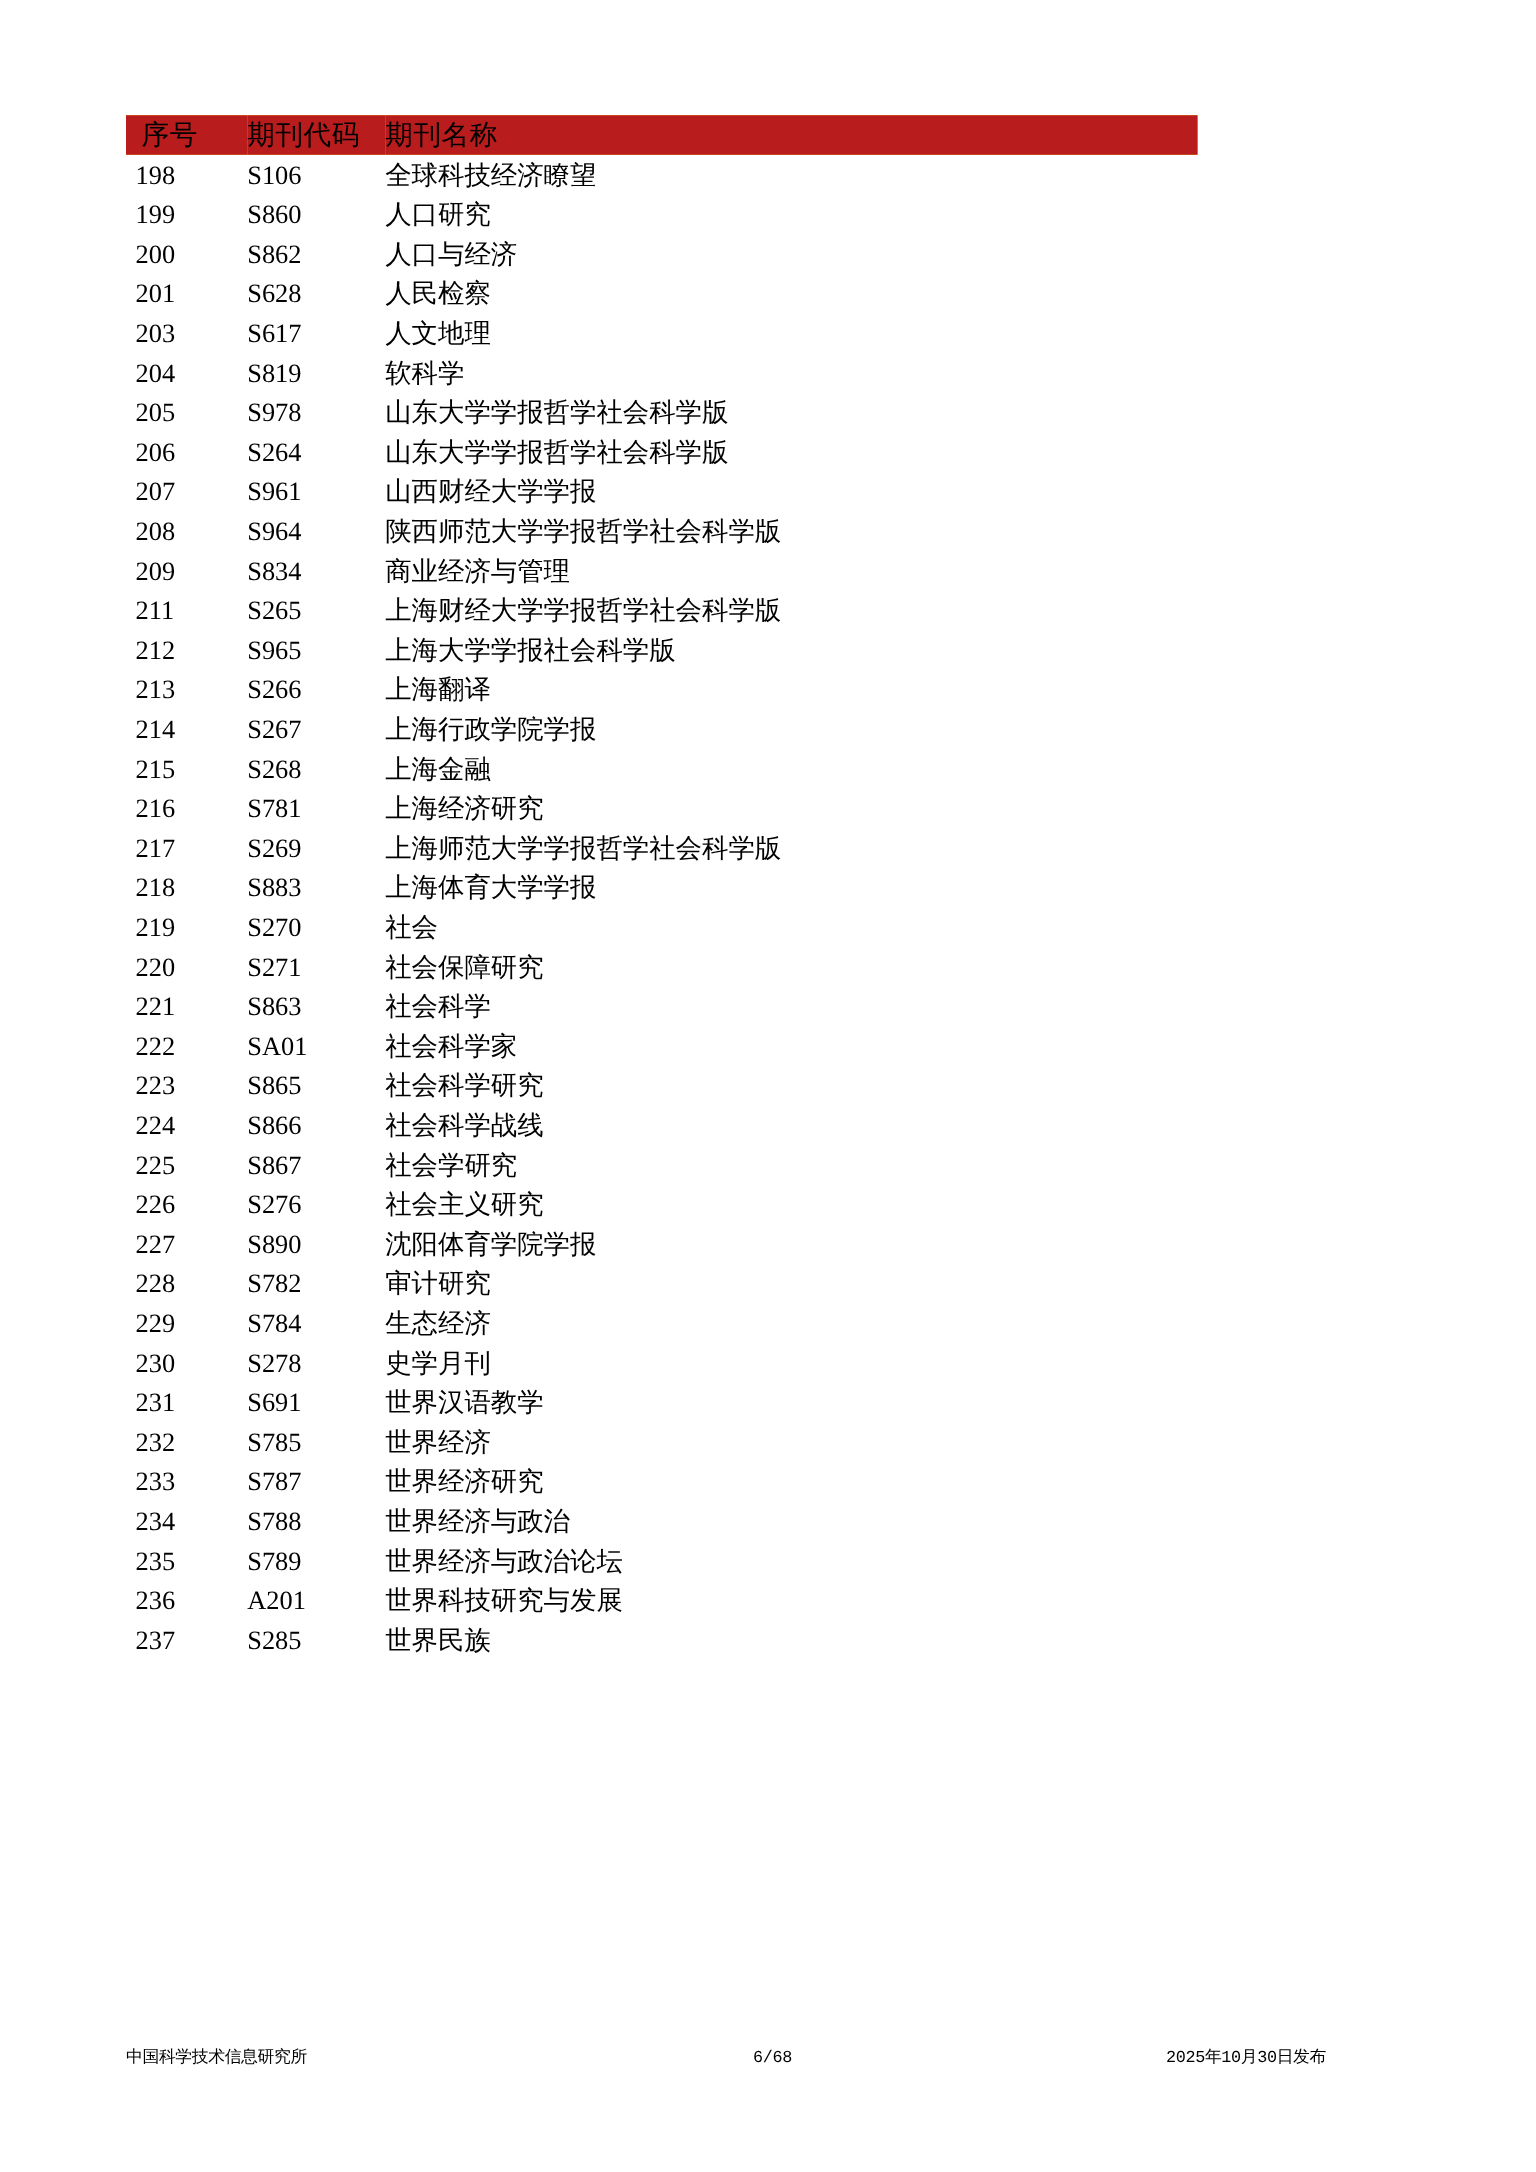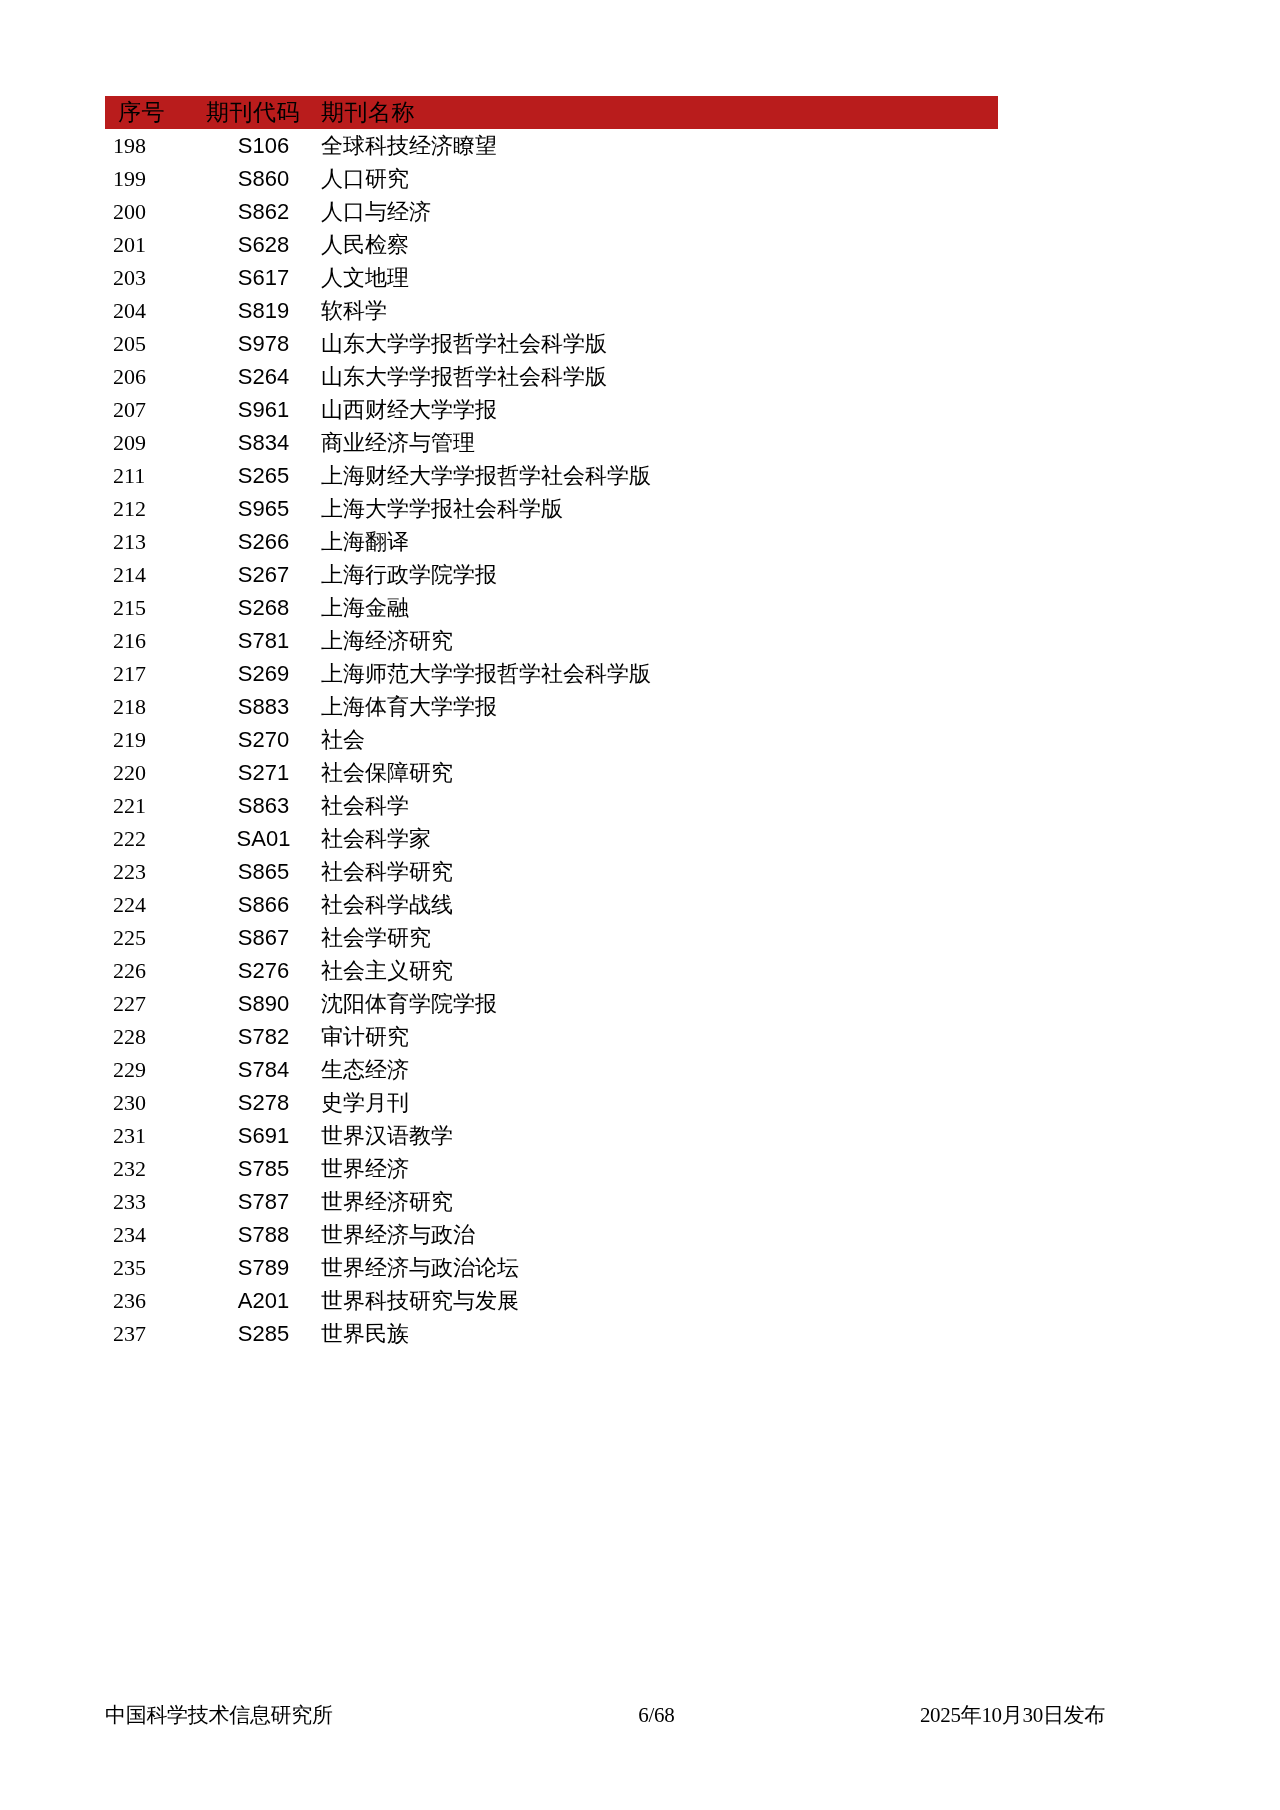--- a/index.html
+++ b/index.html
@@ -69,37 +69,36 @@
     height: 33px;
     white-space: nowrap;
   }
   tbody td.col-no {
     padding-left: 8px;
     font-family: "Liberation Serif", "DejaVu Serif", serif;
     margin-left: 44px;
   }
   tbody td.col-code {
     padding-left: 0px;
-    font-family: Liberation Sans, sans-serif;
-    text-align: center;
+    font-family: Liberation Serif, serif;
   }
   tbody td.col-name {
     padding-left: 0px;
     font-family: "Liberation Serif", "DejaVu Serif", serif;
   }
 
   .footer {
     position: absolute;
     left: 105px;
     top: 1700px;
     width: 1000px;
     display: flex;
     align-items: baseline;
-    font-family: Liberation Serif, serif;
-    font-size: 21px;
+    font-family: Liberation Mono, monospace;
+    font-size: 14px;
     line-height: 30px;
     letter-spacing: -0.3px;
   }
   .footer .f-left   { text-align: left; flex: 0 0 auto; }
   .footer .f-center { text-align: center; flex: 1 1 auto; margin-left: 60px; }
   .footer .f-right  { text-align: right; flex: 0 0 auto; }
 </style>
 </head>
 <body>
 
@@ -154,20 +153,25 @@
             <td class="col-no">206</td>
             <td class="col-code">S264</td>
             <td class="col-name">山东大学学报哲学社会科学版</td>
           </tr>
           <tr>
             <td class="col-no">207</td>
             <td class="col-code">S961</td>
             <td class="col-name">山西财经大学学报</td>
           </tr>
           <tr>
+            <td class="col-no">208</td>
+            <td class="col-code">S964</td>
+            <td class="col-name">陕西师范大学学报哲学社会科学版</td>
+          </tr>
+          <tr>
             <td class="col-no">209</td>
             <td class="col-code">S834</td>
             <td class="col-name">商业经济与管理</td>
           </tr>
           <tr>
             <td class="col-no">211</td>
             <td class="col-code">S265</td>
             <td class="col-name">上海财经大学学报哲学社会科学版</td>
           </tr>
           <tr>

